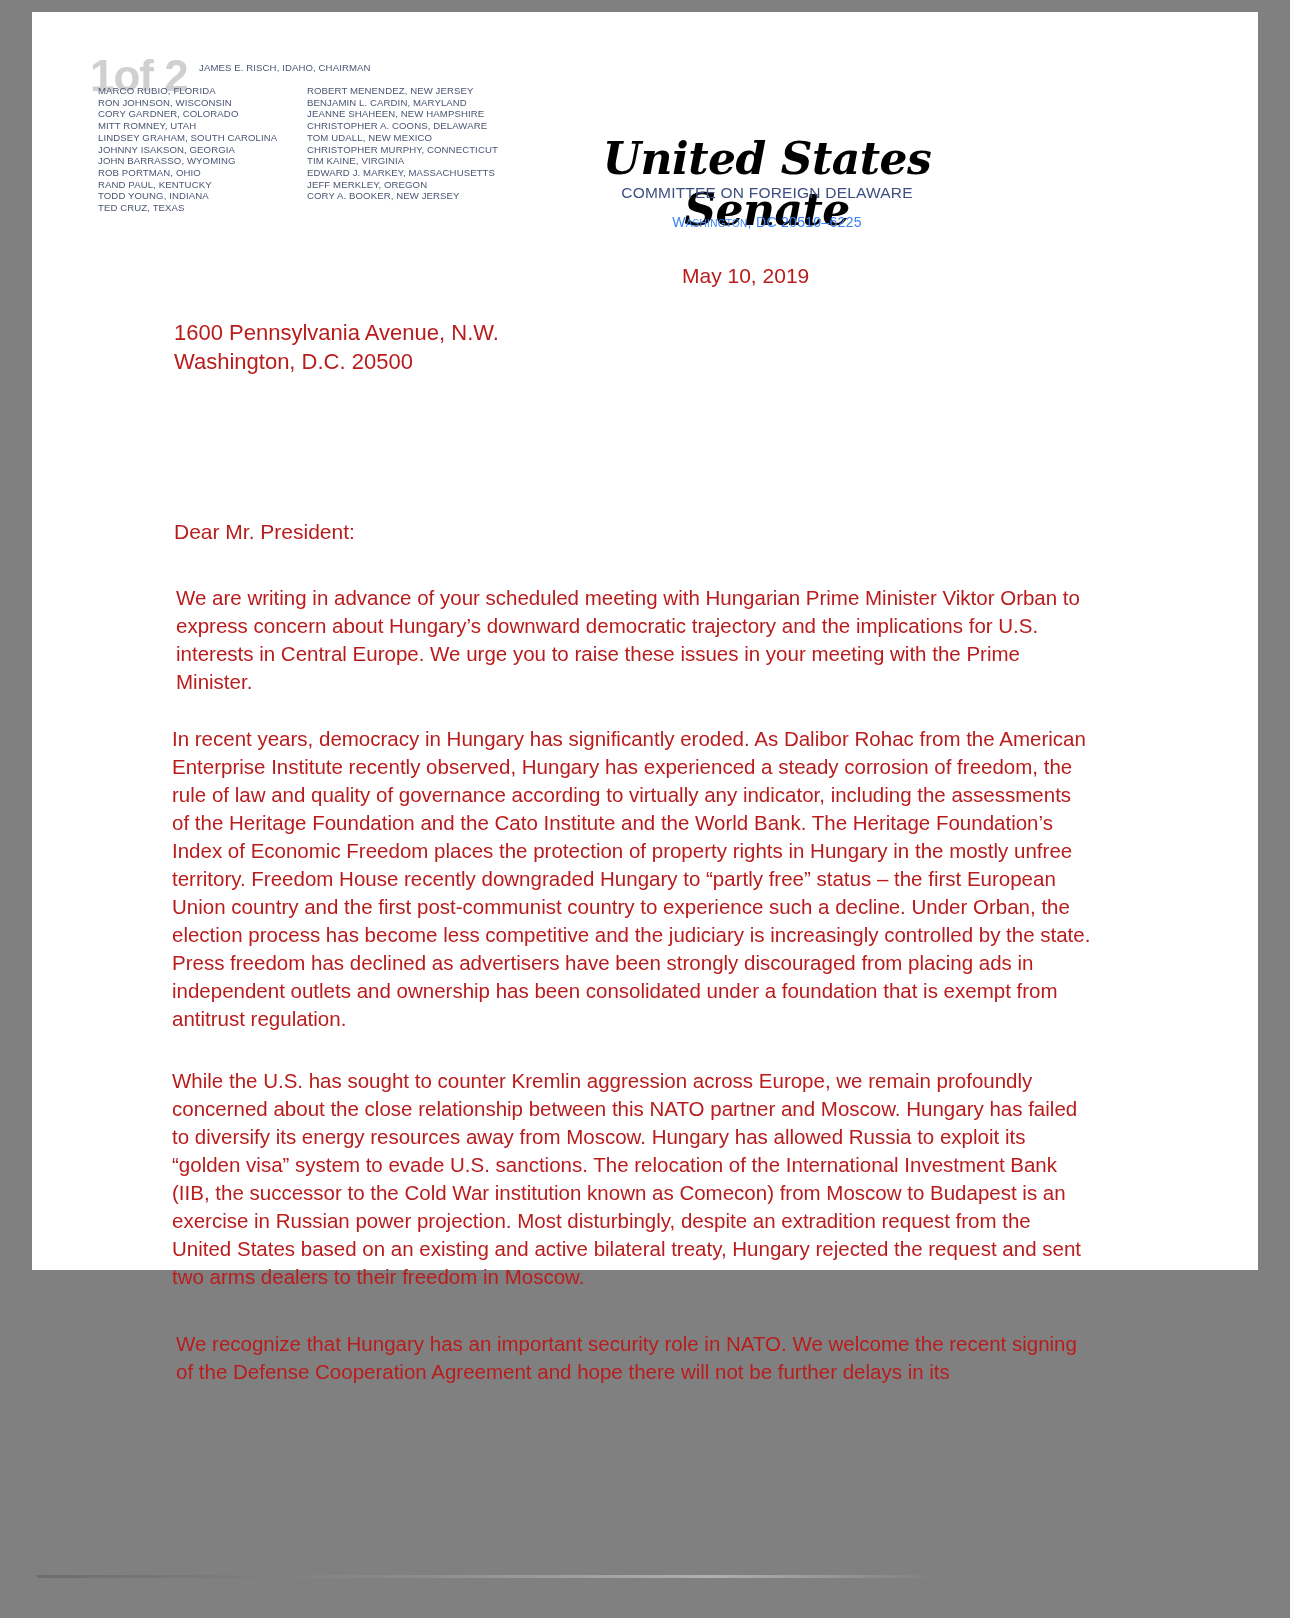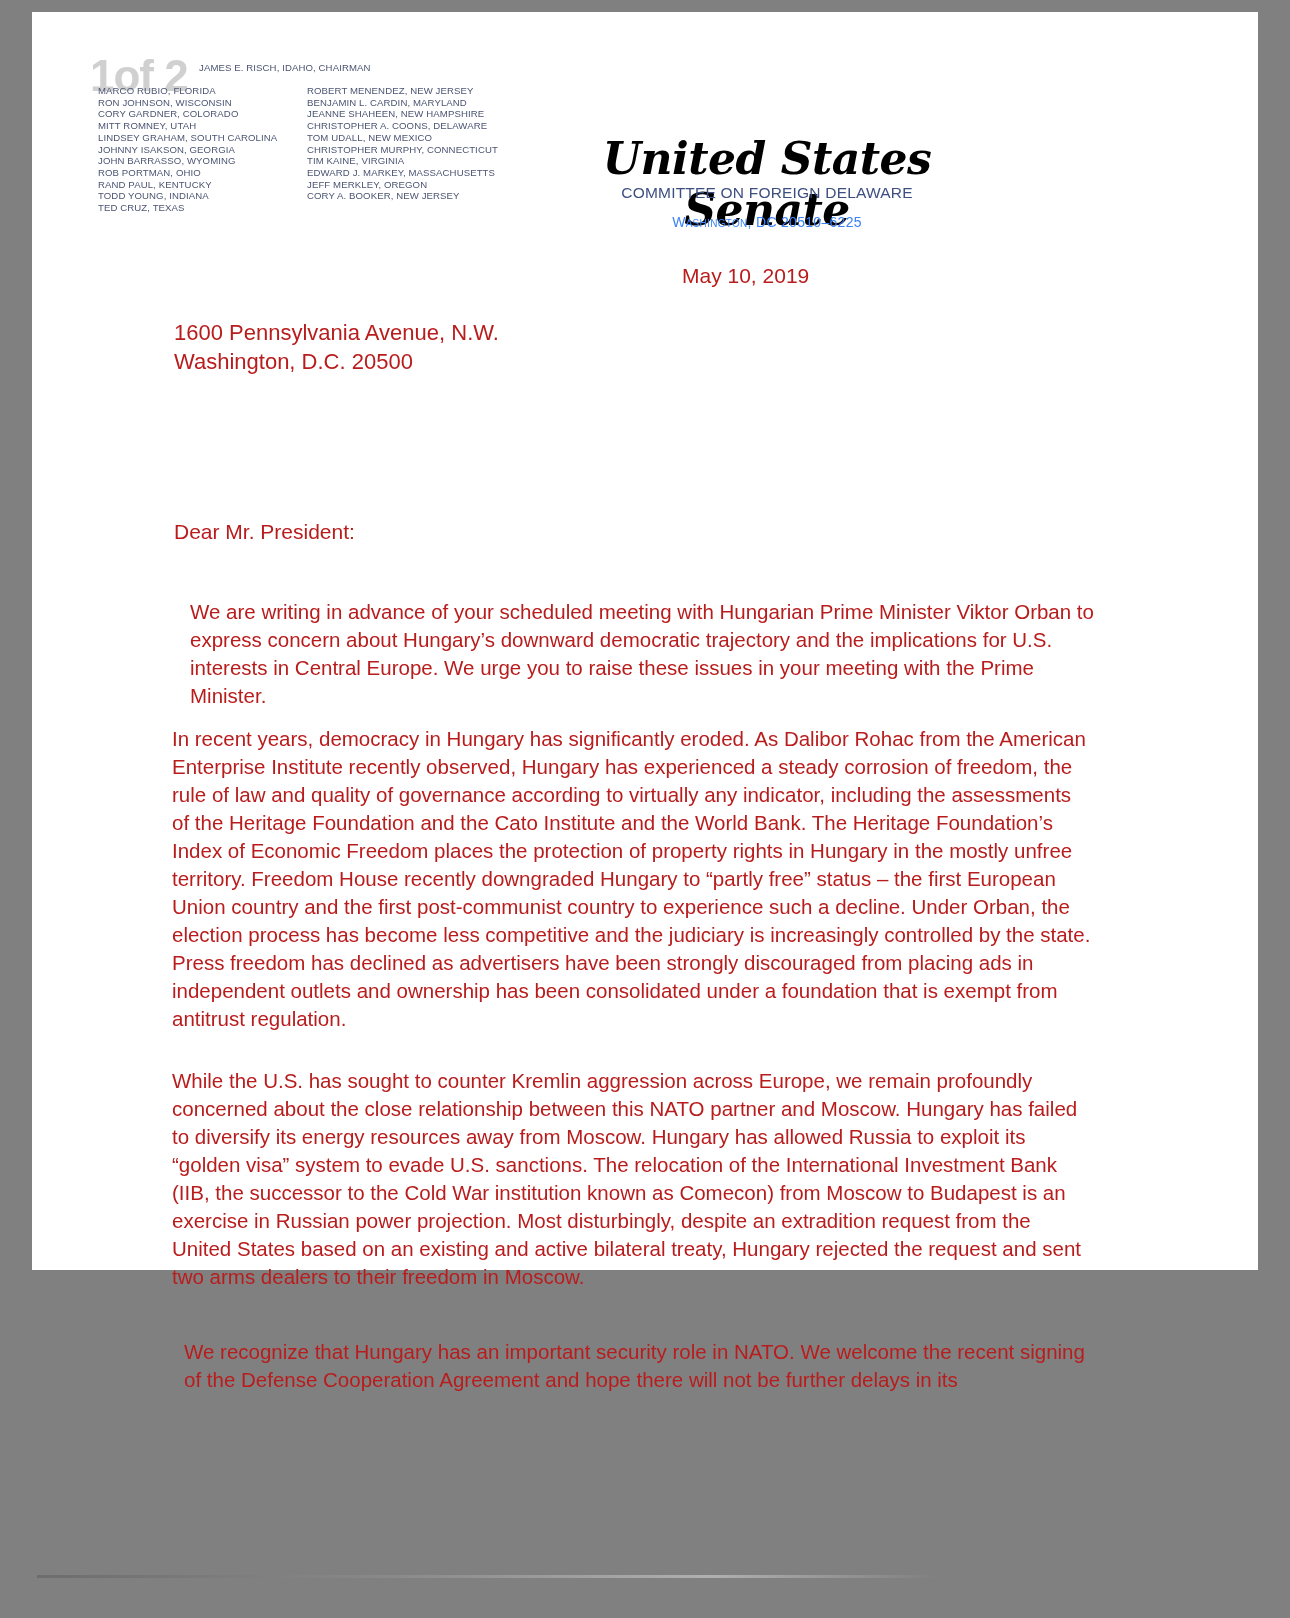--- a/index.html
+++ b/index.html
@@ -173,19 +173,19 @@
 
   <div class="serif date">May 10, 2019</div>
 
   <div class="serif recipient">
     <div>1600 Pennsylvania Avenue, N.W.</div>
     <div>Washington, D.C. 20500</div>
   </div>
 
   <div class="serif salutation">Dear Mr. President:</div>
 
-  <p class="serif body p1" style="margin:18px;">We are writing in advance of your scheduled meeting with Hungarian Prime Minister Viktor Orban to express concern about Hungary’s downward democratic trajectory and the implications for U.S. interests in Central Europe. We urge you to raise these issues in your meeting with the Prime Minister.</p>
+  <p class="serif body p1" style="margin:4px;">We are writing in advance of your scheduled meeting with Hungarian Prime Minister Viktor Orban to express concern about Hungary’s downward democratic trajectory and the implications for U.S. interests in Central Europe. We urge you to raise these issues in your meeting with the Prime Minister.</p>
   <p class="serif body p2" style="margin:0;">In recent years, democracy in Hungary has significantly eroded. As Dalibor Rohac from the American Enterprise Institute recently observed, Hungary has experienced a steady corrosion of freedom, the rule of law and quality of governance according to virtually any indicator, including the assessments of the Heritage Foundation and the Cato Institute and the World Bank. The Heritage Foundation’s Index of Economic Freedom places the protection of property rights in Hungary in the mostly unfree territory. Freedom House recently downgraded Hungary to “partly free” status – the first European Union country and the first post-communist country to experience such a decline. Under Orban, the election process has become less competitive and the judiciary is increasingly controlled by the state. Press freedom has declined as advertisers have been strongly discouraged from placing ads in independent outlets and ownership has been consolidated under a foundation that is exempt from antitrust regulation.</p>
   <p class="serif body p3" style="margin:0;">While the U.S. has sought to counter Kremlin aggression across Europe, we remain profoundly concerned about the close relationship between this NATO partner and Moscow. Hungary has failed to diversify its energy resources away from Moscow.  Hungary has allowed Russia to exploit its “golden visa” system to evade U.S. sanctions.  The relocation of the International Investment Bank (IIB, the successor to the Cold War institution known as Comecon) from Moscow to Budapest is an exercise in Russian power projection.  Most disturbingly, despite an extradition request from the United States based on an existing and active bilateral treaty, Hungary rejected the request and sent two arms dealers to their freedom in Moscow.</p>
-  <p class="serif body p4" style="margin:12px;">We recognize that Hungary has an important security role in NATO. We welcome the recent signing of the Defense Cooperation Agreement and hope there will not be further delays in its</p>
+  <p class="serif body p4" style="margin:4px;">We recognize that Hungary has an important security role in NATO. We welcome the recent signing of the Defense Cooperation Agreement and hope there will not be further delays in its</p>
 
   <div class="bottom-rule"></div>
 </div>
 
 </body></html>

